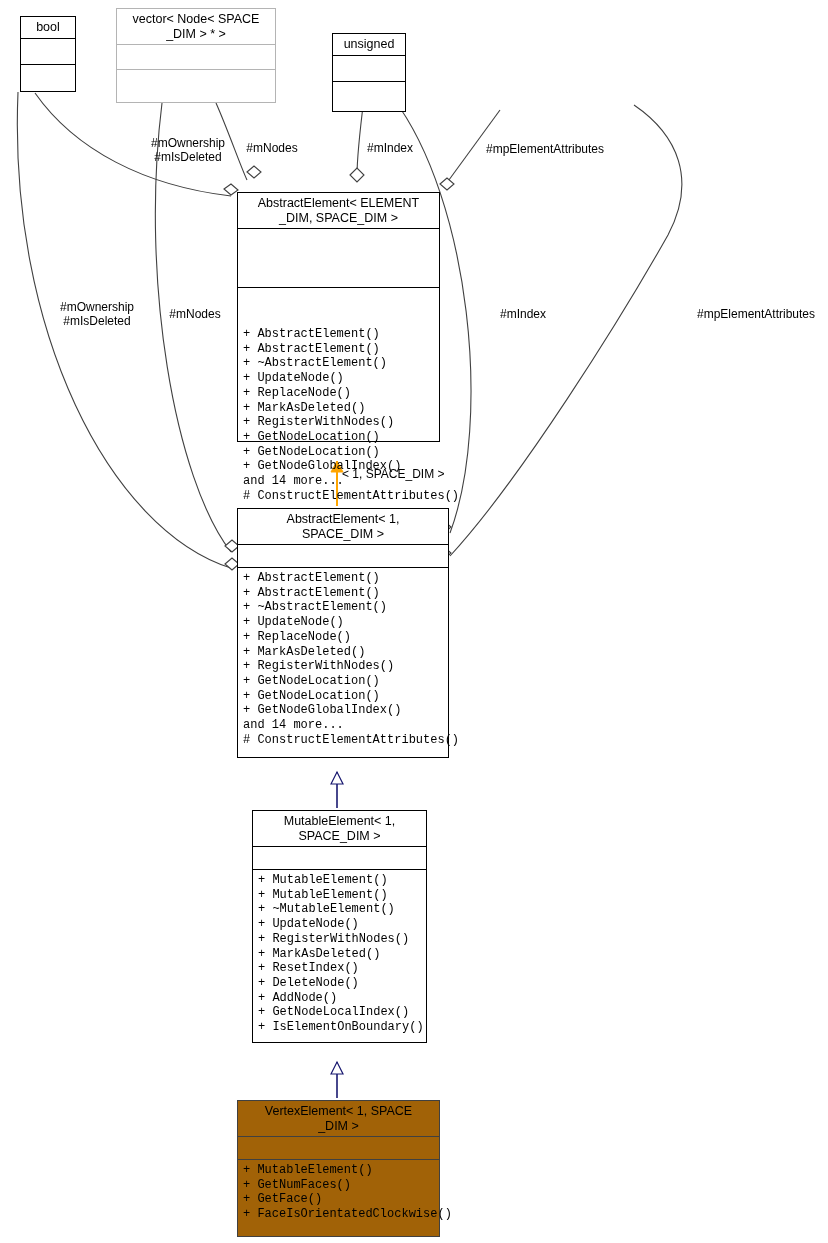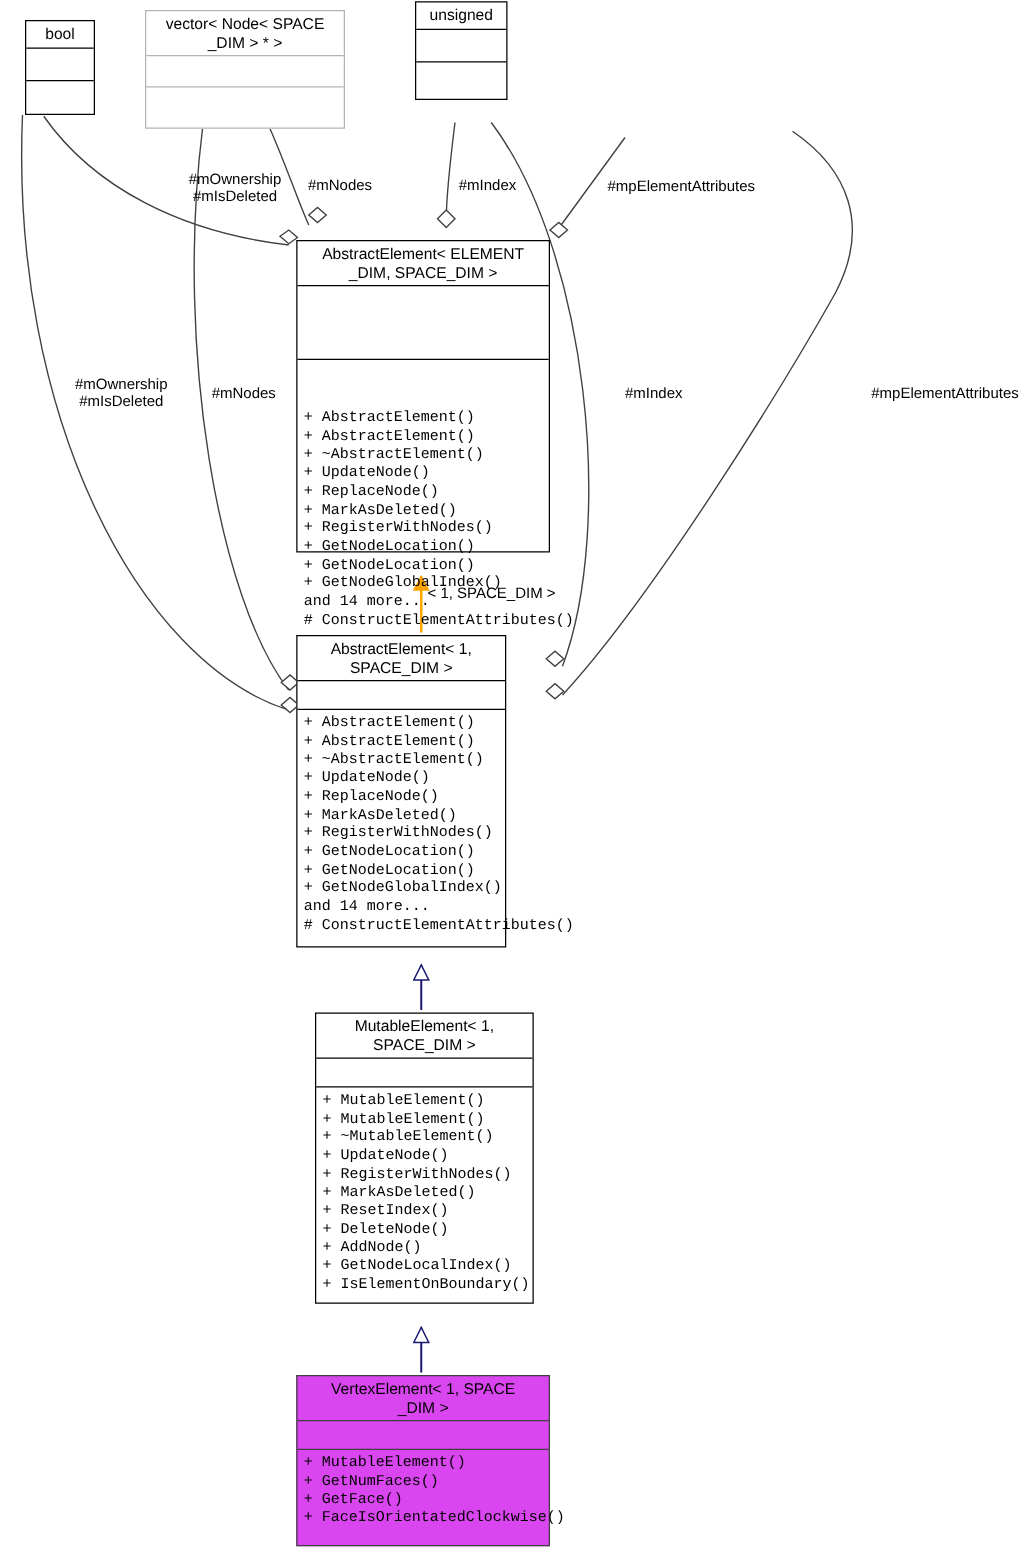--- a/index.html
+++ b/index.html
@@ -31,21 +31,21 @@
     background: #ffffff;
     border: 1px solid #000000;
     display: flex;
     flex-direction: column;
     z-index: 5;
   }
   .umlbox.gray-border {
     border: 1px solid #b4b4b4;
   }
   .umlbox.highlight {
-    background: #d946ef;
+    background: #a16207;
     border: 1px solid #404040;
   }
   .b-title {
     text-align: center;
     font-size: 12.5px;
     line-height: 14.5px;
     color: #000000;
     padding: 3px 4px 3px 4px;
     box-sizing: border-box;
     border-bottom: 1px solid #000000;
@@ -150,21 +150,21 @@
     <div class="b-methods"></div>
   </div>
 
   <div class="umlbox gray-border" style="left:88px; top:8px; width:160px; height:95px;margin-left:28px;">
     <div class="b-title">vector&lt; Node&lt; SPACE
 _DIM &gt; * &gt;</div>
     <div class="b-fields" style="height:25px;"></div>
     <div class="b-methods"></div>
   </div>
 
-  <div class="umlbox" style="left:332px; top:1px; width:74px; height:79px;">
+  <div class="umlbox" style="left:332px; top:33px; width:74px; height:79px;">
     <div class="b-title">unsigned</div>
     <div class="b-fields" style="height:26px;"></div>
     <div class="b-methods"></div>
   </div>
 
 
   <div class="umlbox" style="left:237px; top:192px; width:203px; height:250px;gap:36px;">
     <div class="b-title">AbstractElement&lt; ELEMENT
 _DIM, SPACE_DIM &gt;</div>
     <div class="b-fields" style="height:23px;"></div>
@@ -177,21 +177,21 @@
         <div class="mrow">+ MarkAsDeleted()</div>
         <div class="mrow">+ RegisterWithNodes()</div>
         <div class="mrow">+ GetNodeLocation()</div>
         <div class="mrow">+ GetNodeLocation()</div>
         <div class="mrow">+ GetNodeGlobalIndex()</div>
         <div class="mrow">and 14 more...</div>
         <div class="mrow"># ConstructElementAttributes()</div>
       </div>
   </div>
 
-  <div class="umlbox" style="left:237px; top:508px; width:168px; height:250px;">
+  <div class="umlbox" style="left:237px; top:508px; width:212px; height:250px;">
     <div class="b-title">AbstractElement&lt; 1,
 SPACE_DIM &gt;</div>
     <div class="b-fields" style="height:23px;"></div>
     <div class="b-methods">
         <div class="mrow">+ AbstractElement()</div>
         <div class="mrow">+ AbstractElement()</div>
         <div class="mrow">+ ~AbstractElement()</div>
         <div class="mrow">+ UpdateNode()</div>
         <div class="mrow">+ ReplaceNode()</div>
         <div class="mrow">+ MarkAsDeleted()</div>

